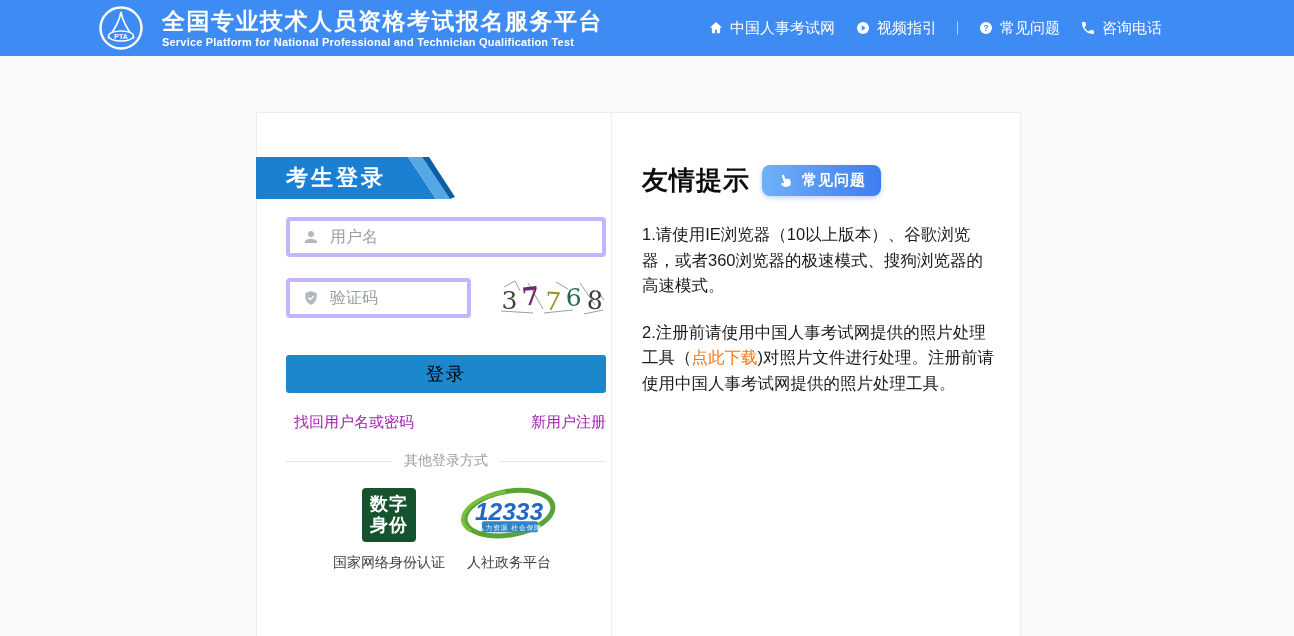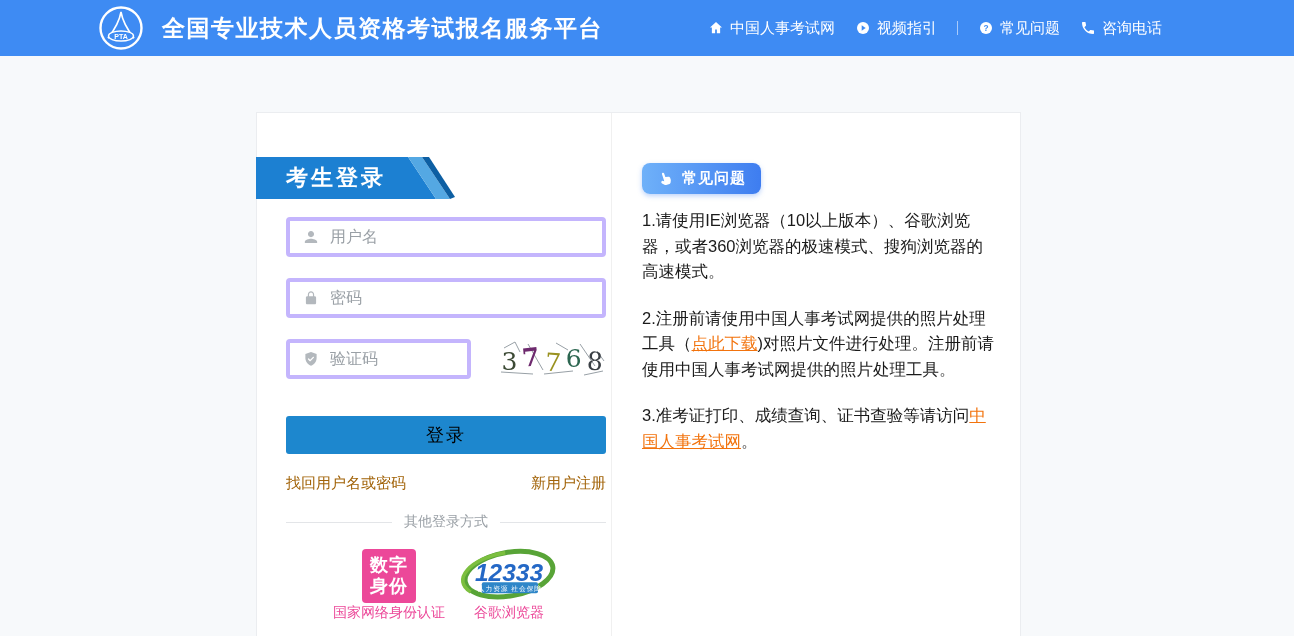--- a/index.html
+++ b/index.html
@@ -48,62 +48,63 @@
   .captcha-digits span:nth-child(1){ transform:translateY(2px); }
   .captcha-digits span:nth-child(2){ transform:translateY(-2px) rotate(-6deg); font-weight:bold; }
   .captcha-digits span:nth-child(3){ transform:translateY(3px) rotate(4deg); }
   .captcha-digits span:nth-child(4){ transform:translateY(-1px); }
   .captcha-digits span:nth-child(5){ transform:translateY(2px) rotate(3deg); }
 
   .login-btn { display:block; width:320px; height:38px; margin-top:37px; background:#1D87CE; color:#000000;
                font-size:18px; letter-spacing:2px; border:none; border-radius:3px; cursor:pointer;
                font-family:"Liberation Sans","DejaVu Sans",sans-serif; }
   .links-row { width:320px; margin-top:20px; display:flex; justify-content:space-between; }
-  .links-row a { color:#a16207; font-size:15px; text-decoration:none; cursor:pointer; }
+  .links-row a { color:#a21caf; font-size:15px; text-decoration:none; cursor:pointer;margin-left:8px; }
 
   .other-divider { width:320px; margin-top:20px; display:flex; align-items:center; gap:12px; }
   .other-divider .line { flex:1; height:1px; background:#e3e5e8; }
   .other-divider .txt { color:#9aa0a6; font-size:14px; white-space:nowrap; }
 
   .alt-row { width:320px; margin-top:18px; display:flex; justify-content:center; gap:14px; }
   .alt-col { display:flex; flex-direction:column; align-items:center; }
   .alt-badge-area { height:54px; display:flex; align-items:center; cursor:pointer; }
-  .digital-id { width:54px; height:54px; background:#ec4899; border-radius:4px; color:#fff;
+  .digital-id { width:54px; height:54px; background:#14532d; border-radius:4px; color:#fff;
                 display:flex; flex-direction:column; align-items:center; justify-content:center;
                 font-size:18px; font-weight:bold; line-height:21px; letter-spacing:1px; }
-  .alt-label { margin-top:1px; font-size:14px; color:#ec4899; white-space:nowrap; }
+  .alt-label { margin-top:12px; font-size:14px; color:#404040; white-space:nowrap; }
   .logo12333 { width:100px; height:58px; display:block; }
 
   
   .tips-header { display:flex; align-items:center; gap:12px; }
   .tips-title { font-size:26px; font-weight:bold; color:#0d0d0d; letter-spacing:1px; }
   .faq-pill { display:flex; align-items:center; gap:8px; height:31px; padding:0 15px; border:none;
               border-radius:8px; background:linear-gradient(90deg,#6FB1F9,#3E7DF0); color:#fff;
               font-size:15px; font-weight:bold; cursor:pointer; letter-spacing:1px;
               box-shadow:0 2px 5px rgba(62,125,240,.35); font-family:"Liberation Sans","DejaVu Sans",sans-serif; }
   .faq-pill svg { width:17px; height:17px; transform:rotate(-18deg); }
-  .tips-list { margin-top:14px; width:352px; font-size:16.5px; color:#1a1a1a; line-height:25.5px; }
+  .tips-list { margin-top:24px; width:352px; font-size:16.5px; color:#1a1a1a; line-height:25.5px; }
   .tips-list p { margin:0 0 21px 0; }
-  .olink { color:#F2730D; text-decoration:underline; cursor:pointer; }
+  .olink { color:#F2730D; cursor:pointer; }
 </style>
 </head>
 <body>
 
 <div class="viewport">
 
   <div class="header">
     <div class="brand">
       <svg class="logo" viewBox="0 0 46 46">
         <circle cx="23" cy="23" r="20.5" fill="none" stroke="#fff" stroke-width="2.4"></circle>
         <path d="M23 7 Q21 19 10 33 L23 27 L36 33 Q25 19 23 7 Z" fill="none" stroke="#fff" stroke-width="1.6"></path>
         <ellipse cx="23" cy="31" rx="12.5" ry="5" fill="#3E8BF3" stroke="#fff" stroke-width="1.4"></ellipse>
         <text x="23" y="33.8" text-anchor="middle" font-size="7" font-weight="bold" fill="#fff" font-family="Liberation Sans, DejaVu Sans, sans-serif">PTA</text>
       </svg>
       <div class="titles">
         <div class="cn">全国专业技术人员资格考试报名服务平台</div>
+        <div class="en">Service Platform for National Professional and Technician Qualification Test</div>
       </div>
     </div>
     <div class="topnav">
       <div class="nav-item">
         <svg viewBox="0 0 24 24">
             <path fill="#fff" d="M12 3l9 8.2h-2.8V20h-4.9v-5.6h-2.6V20H5.8v-8.8H3L12 3z"></path>
           </svg>
         <span>中国人事考试网</span>
       </div>
       <div class="nav-item">
@@ -141,26 +142,20 @@
         </svg>
         <span class="banner-text">考生登录</span>
       </div>
 
       <div class="form">
         <div class="field">
           <svg viewBox="0 0 24 24">
               <path fill="#b3b8bd" d="M12 12.2c2.3 0 4.1-1.9 4.1-4.1S14.3 4 12 4 7.9 5.9 7.9 8.1s1.8 4.1 4.1 4.1zm0 2.1c-2.8 0-8.2 1.4-8.2 4.1V20h16.4v-1.6c0-2.7-5.4-4.1-8.2-4.1z"></path>
             </svg>
           <input type="text" placeholder="用户名" style="">
-        </div>
-        <div class="field">
-          <svg viewBox="0 0 24 24">
-              <path fill="#b3b8bd" d="M17 9.5h-.8V7.3C16.2 5 14.3 3 12 3S7.8 5 7.8 7.3v2.2H7c-1 0-1.8.8-1.8 1.8v7.2c0 1 .8 1.8 1.8 1.8h10c1 0 1.8-.8 1.8-1.8v-7.2c0-1-.8-1.8-1.8-1.8zM9.4 7.3c0-1.5 1.2-2.7 2.6-2.7s2.6 1.2 2.6 2.7v2.2H9.4V7.3z"></path>
-            </svg>
-          <input type="password" placeholder="密码" style="">
         </div>
         <div class="captcha-row">
           <div class="field">
             <svg viewBox="0 0 24 24">
                 <path fill="#b3b8bd" d="M12 2.5L4.5 5.3v5.5c0 4.8 3.2 8.9 7.5 10.2 4.3-1.3 7.5-5.4 7.5-10.2V5.3L12 2.5z"></path>
                 <path fill="none" stroke="#fff" stroke-width="1.8" stroke-linecap="round" stroke-linejoin="round" d="M8.7 12l2.2 2.2 4.2-4.4"></path>
               </svg>
             <input type="text" placeholder="验证码" style="">
           </div>
           <div class="captcha-box">
@@ -214,36 +209,36 @@
               <svg class="logo12333" viewBox="0 0 110 64">
                 <g transform="rotate(-10 55 30)">
                   <ellipse cx="55" cy="30" rx="49" ry="24" fill="none" stroke="#58A437" stroke-width="5.5"></ellipse>
                   <path d="M10 42 A 49 24 0 0 1 55 6" fill="none" stroke="#7CBF3F" stroke-width="4"></path>
                 </g>
                 <text x="55" y="38" text-anchor="middle" font-size="27" font-weight="bold" font-style="italic" fill="#2468C6" stroke="#ffffff" stroke-width="1" paint-order="stroke" font-family="Liberation Sans, DejaVu Sans, sans-serif">12333</text>
                 <rect x="25" y="39" width="62" height="12" rx="2" fill="#2E86C8"></rect>
                 <text x="56" y="48" text-anchor="middle" font-size="7.5" fill="#ffffff" letter-spacing="1" font-family="Liberation Sans, DejaVu Sans, sans-serif">人力资源 社会保障</text>
               </svg>
             </div>
-            <div class="alt-label">谷歌浏览器</div>
+            <div class="alt-label">人社政务平台</div>
           </div>
         </div>
       </div>
     </div>
 
     <div class="col-right">
       <div class="tips-header">
+        <span class="tips-title">友情提示</span>
         <button class="faq-pill">
           <svg viewBox="0 0 24 24">
             <path fill="#fff" d="M9.2 11V4.6C9.2 3.7 9.9 3 10.8 3s1.6.7 1.6 1.6V10l4.3.9c1 .2 1.8 1.1 1.8 2.2v2.9c0 .3-.1.6-.2.9l-1.2 2.7c-.3.8-1.1 1.4-2 1.4h-5c-.6 0-1.2-.2-1.6-.6l-3.3-3.3c-.8-.8-.8-2 0-2.7.7-.6 1.6-.7 2.4-.3l1.6.9V11z"></path>
           </svg>
           <span>常见问题</span>
         </button>
       </div>
       <div class="tips-list">
           <p><span>1.请使用IE浏览器（10以上版本）、谷歌浏览器，或者360浏览器的极速模式、搜狗浏览器的高速模式。</span></p>
           <p><span>2.注册前请使用中国人事考试网提供的照片处理工具（</span><a class="olink">点此下载</a><span>)对照片文件进行处理。注册前请使用中国人事考试网提供的照片处理工具。</span></p>
-          <p><span>3.准考证打印、成绩查询、证书查验等请访问</span><a class="olink">中国人事考试网</a><span>。</span></p>
         </div>
     </div>
   </div>
 
 </div>
 
 </body></html>

